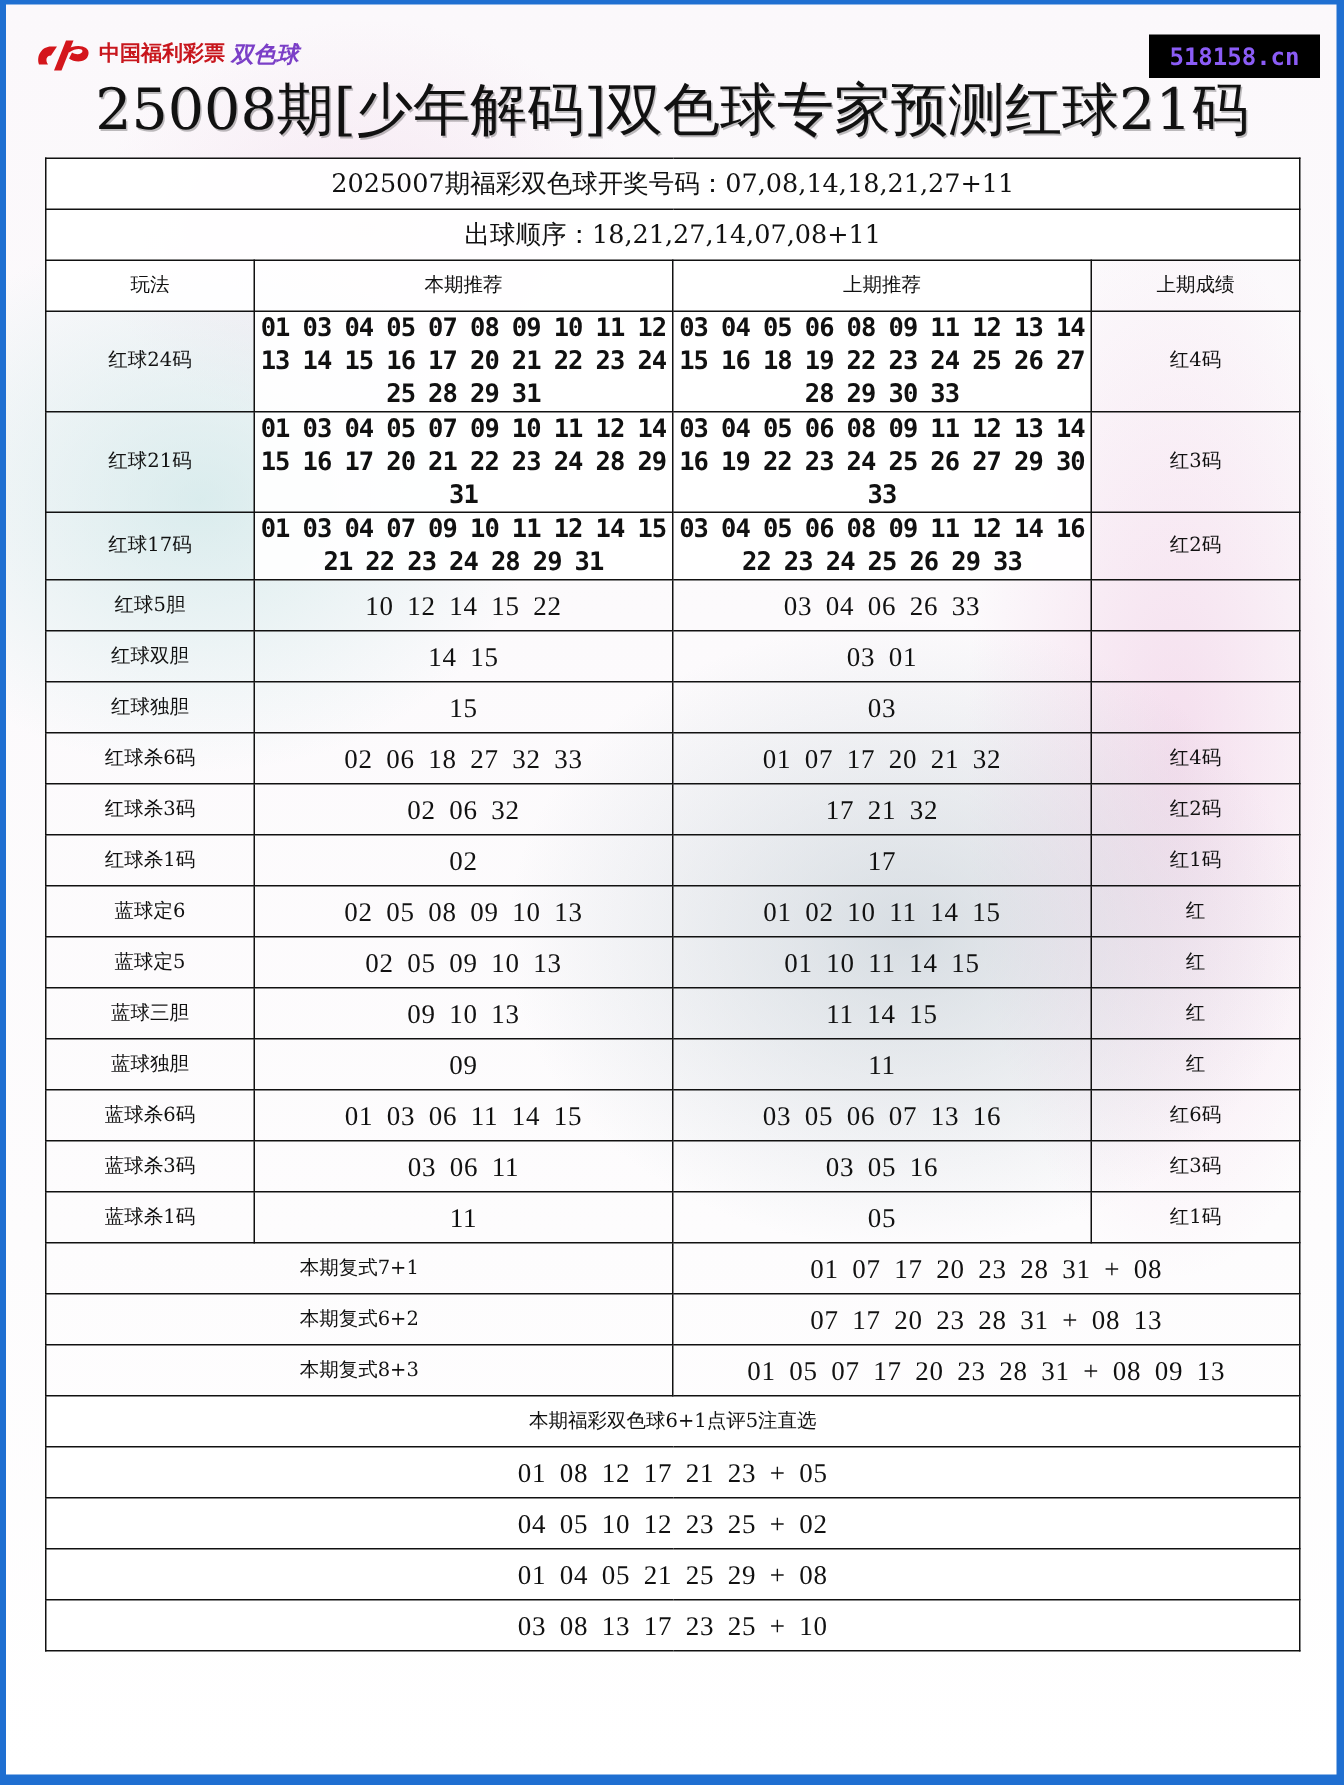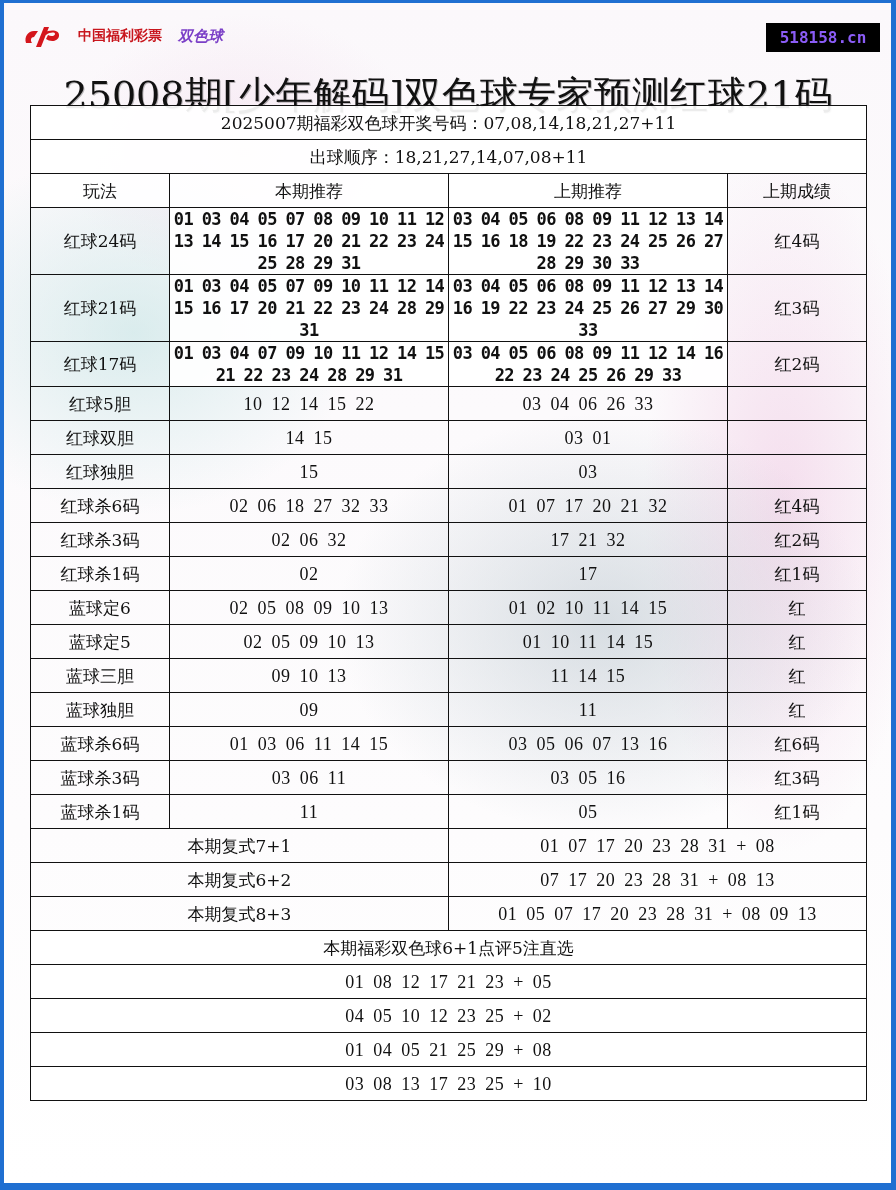--- a/index.html
+++ b/index.html
@@ -12,32 +12,32 @@
     position: absolute; left: 4px; top: 3px; width: 887px; height: 1180px;
     background:
       radial-gradient(ellipse 320px 260px at 130px 330px, rgba(190,225,225,0.55), rgba(255,255,255,0) 70%),
       radial-gradient(ellipse 380px 300px at 600px 620px, rgba(170,185,195,0.45), rgba(255,255,255,0) 70%),
       radial-gradient(ellipse 200px 500px at 780px 500px, rgba(230,170,210,0.35), rgba(255,255,255,0) 70%),
       radial-gradient(ellipse 260px 200px at 240px 150px, rgba(235,200,225,0.35), rgba(255,255,255,0) 70%),
       linear-gradient(#fbf8fb, #fdfcfd 70%, #ffffff);
   }
   .logo {
     position: absolute; left: 18px; top: 20px; height: 26px;
-    display: flex; align-items: center; gap: 16px;
+    display: flex; align-items: center; gap: 4px;
   }
   .logo-mark { width: 40px; height: 26px; }
   .logo-text { font-family: "DejaVu Sans", sans-serif; font-weight: bold; font-size: 14px; color: #c8161d; letter-spacing: 0px; }
   .logo-text2 { font-family: Liberation Sans, sans-serif; font-weight: bold; font-style: italic; font-size: 15px; color: #7b3fc7; }
   .site-badge {
     position: absolute; left: 762px; top: 20px; width: 114px; height: 29px;
     background: #000; color: #8b5cf6; font-family: "DejaVu Sans Mono", "Liberation Mono", monospace;
     font-weight: bold; font-size: 16px; line-height: 29px; text-align: center;
   }
   .title {
-    position: absolute; left: 0; top: 70px; width: 896px; text-align: center;
+    position: absolute; left: 0; top: 48px; width: 896px; text-align: center;
     font-size: 38px; line-height: 50px; color: #111; letter-spacing: 0px;
     text-shadow: 1px 1px 0 rgba(0,0,0,0.25);
   }
   table.grid {
     position: absolute; left: 30px; top: 105px; width: 696px;
     border-collapse: collapse; table-layout: fixed;
     font-size: 17px; color: #111;
   }
   table.grid td {
     border: 1.5px solid #111; text-align: center; vertical-align: middle;
@@ -45,21 +45,21 @@
   }
   .c1 { width: 139px; }
   .c2 { width: 279px; }
   .c3 { width: 279px; }
   .c4 { width: 139px; }
   td.white { background: rgba(255,255,255,0.92); }
   td.nums-left { text-align: left; padding-left: 2px; font-family: "DejaVu Sans Mono", "Liberation Mono", monospace; font-size: 17px; line-height: 22.5px; font-weight: bold; letter-spacing: -0.6px; word-spacing: -1px; margin-top: 27px; }
   td.tall3 { height: 68px; }
   td.tall2 { height: 50px; }
   .num { font-family: "Liberation Serif", serif; font-size: 18px; letter-spacing: 0.5px; word-spacing: 4px; }
-  .lbl { font-size: 17px; }
+  .lbl { font-size: 13px; }
 </style>
 </head>
 <body>
 
 <div class="page">
 
   <div class="logo">
     <svg class="logo-mark" viewBox="0 0 40 26">
       <path d="M4 20 C2 14, 6 8, 12 8 L16 8 L12 14 C9 14, 8 17, 10 20 Z" fill="#d4161c"></path>
       <path d="M14 24 L22 4 L27 4 L19 24 Z" fill="#d4161c"></path>

